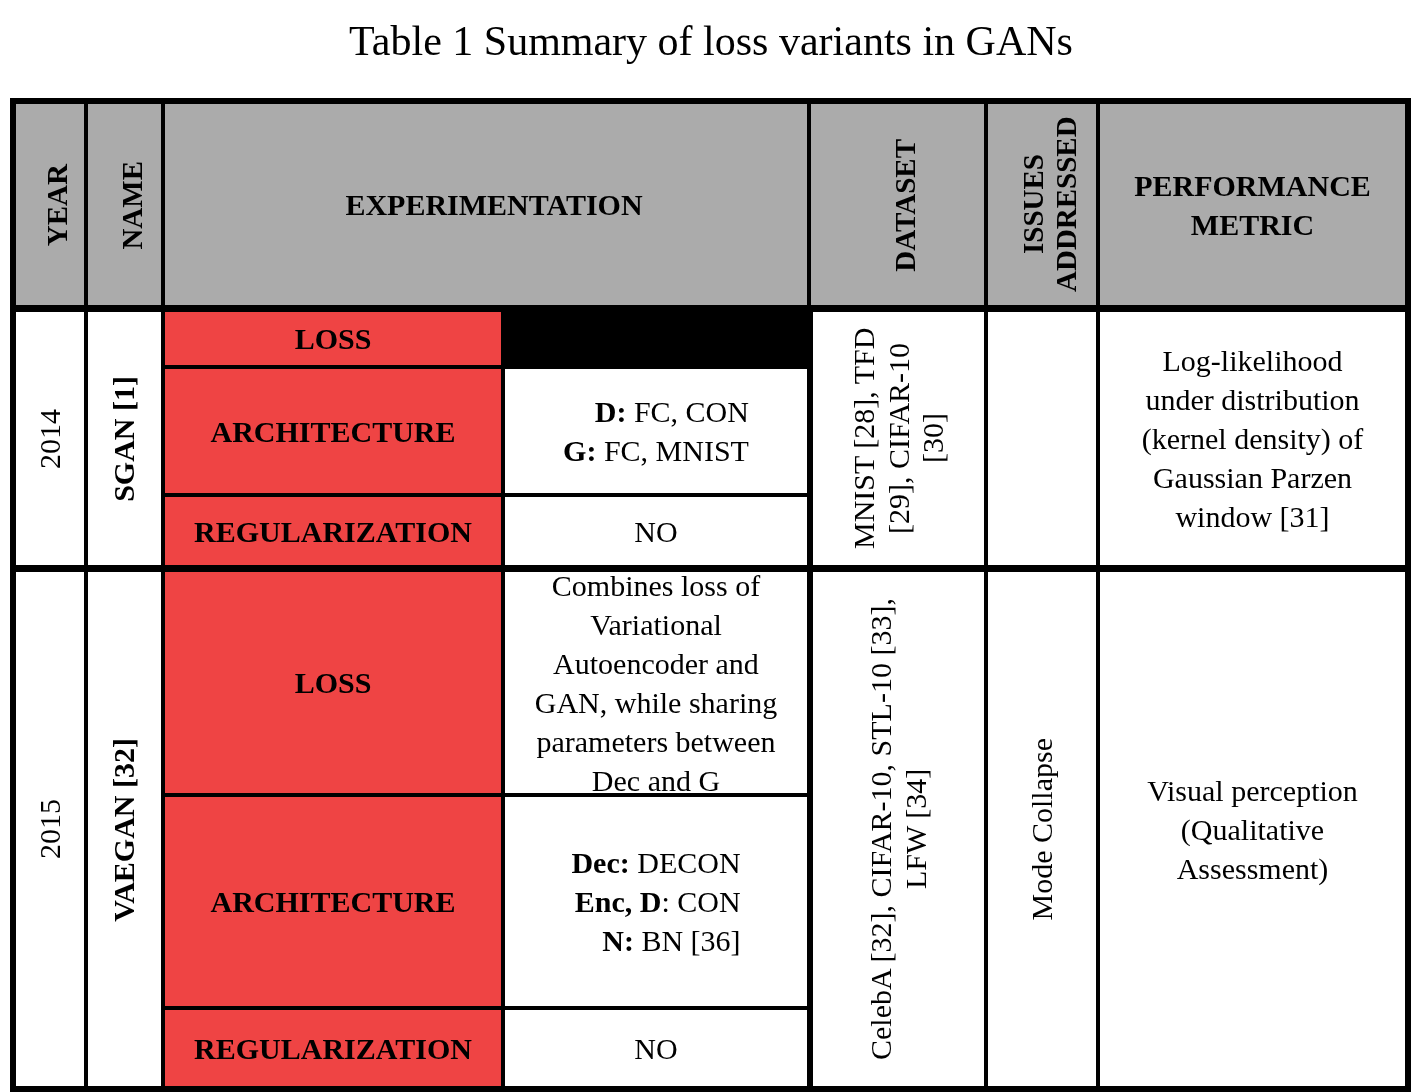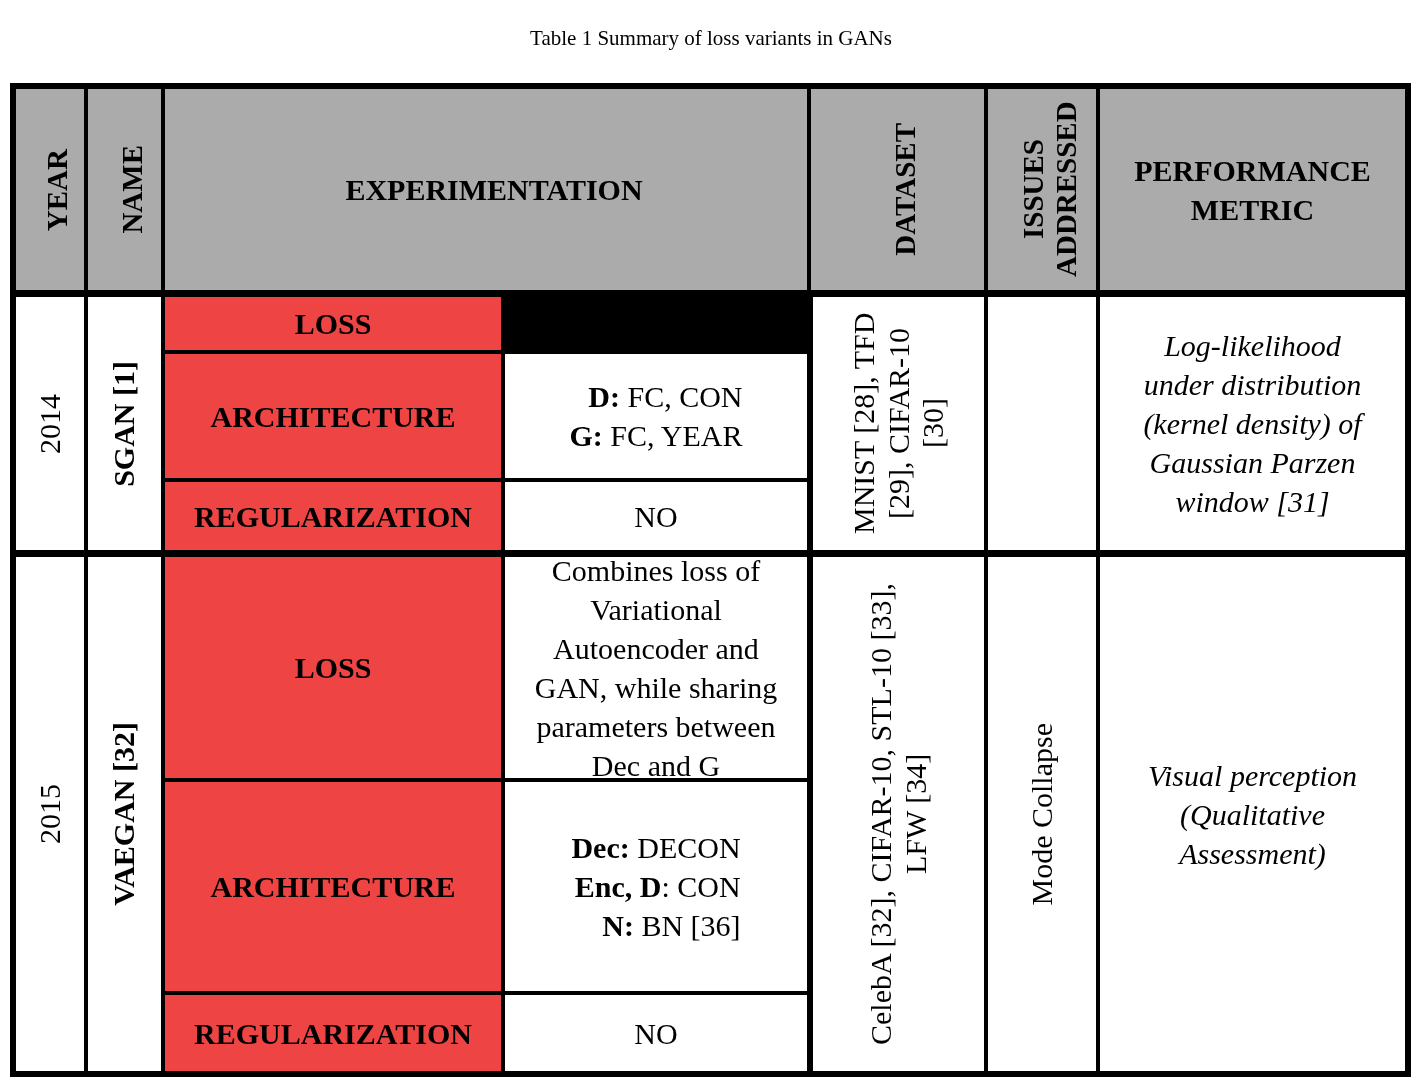--- a/index.html
+++ b/index.html
@@ -3,23 +3,23 @@
 <meta charset="utf-8">
 <style>
   * { box-sizing: border-box; margin: 0; padding: 0; }
   html, body {
     width: 1422px; height: 1092px;
     background: #ffffff;
     color: #000000;
     font-family: "Liberation Serif", "DejaVu Serif", serif;
   }
   .title {
-    padding-top: 26px;
+    padding-top: 16px;
     text-align: center;
-    font-size: 21px;
+    font-size: 42px;
     line-height: 1.2;
   }
   .tbl {
     margin: 32px 0 0 10px;
     display: grid;
     grid-template-columns: 68px 73px 336px 302px 173px 108px 305px;
     grid-template-rows: 201px 56px 124px 68px 224px 209px 76px;
     gap: 4px;
     background: #000000;
     border: 6px solid #000000;
@@ -31,21 +31,21 @@
     align-items: center;
     justify-content: center;
     text-align: center;
     font-size: 30px;
     line-height: 1.3;
     overflow: hidden;
   }
   .hd  { background: #ababab; font-weight: bold; padding-left: 16px; }
   .lbl { background: #ef4444; font-weight: bold; padding: 0 6px; }
   .val { padding: 4px 14px; }
-  .pm  { padding: 4px 30px; font-style: italic; }
+  .pm  { padding: 4px 30px; }
   .bold { font-weight: bold; }
   .tt { border-top: 3px solid #000000; }   
   .tl { border-left: 2px solid #000000; }  
   
   .vt {
     writing-mode: vertical-rl;
     transform: rotate(180deg);
     text-align: center;
     line-height: 1.15;
   }
@@ -93,21 +93,21 @@
     <div class="cell lbl tt" style="grid-area:2/3/3/4">
       <span>LOSS</span>
     </div>
 
     <div class="cell lbl" style="grid-area:3/3/4/4">
       <span>ARCHITECTURE</span>
     </div>
     <div class="cell val" style="grid-area:3/4/4/5">
       <div>
         <span class="arch-line"><b>D:</b><span> FC, CON</span></span>
-        <span class="arch-line"><b>G:</b><span> FC, YEAR</span></span>
+        <span class="arch-line"><b>G:</b><span> FC, MNIST</span></span>
       </div>
     </div>
 
     <div class="cell lbl" style="grid-area:4/3/5/4">
       <span>REGULARIZATION</span>
     </div>
     <div class="cell val" style="grid-area:4/4/5/5">
       <span>NO</span>
     </div>
 

